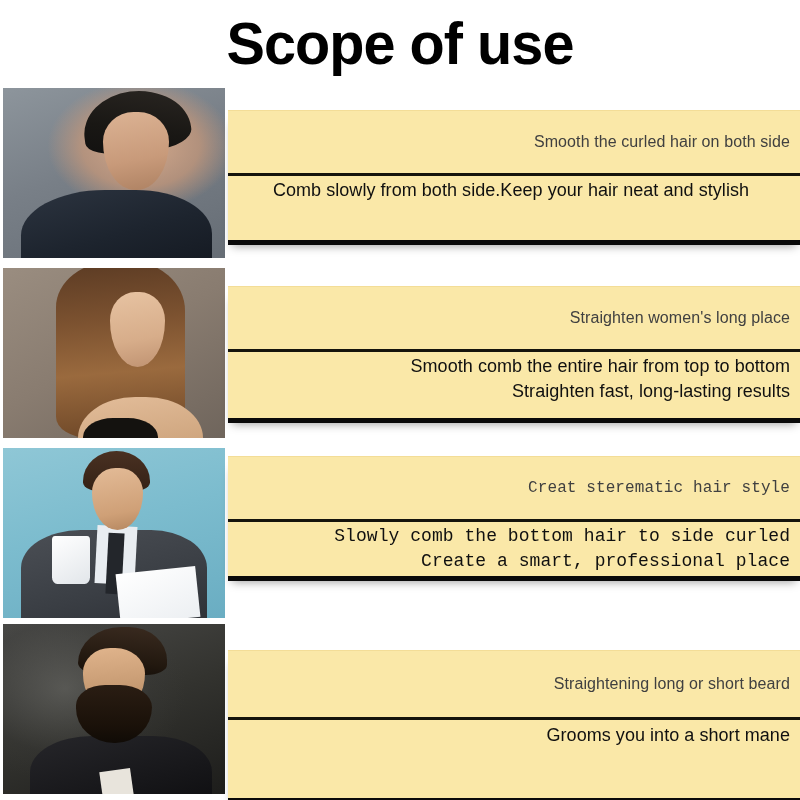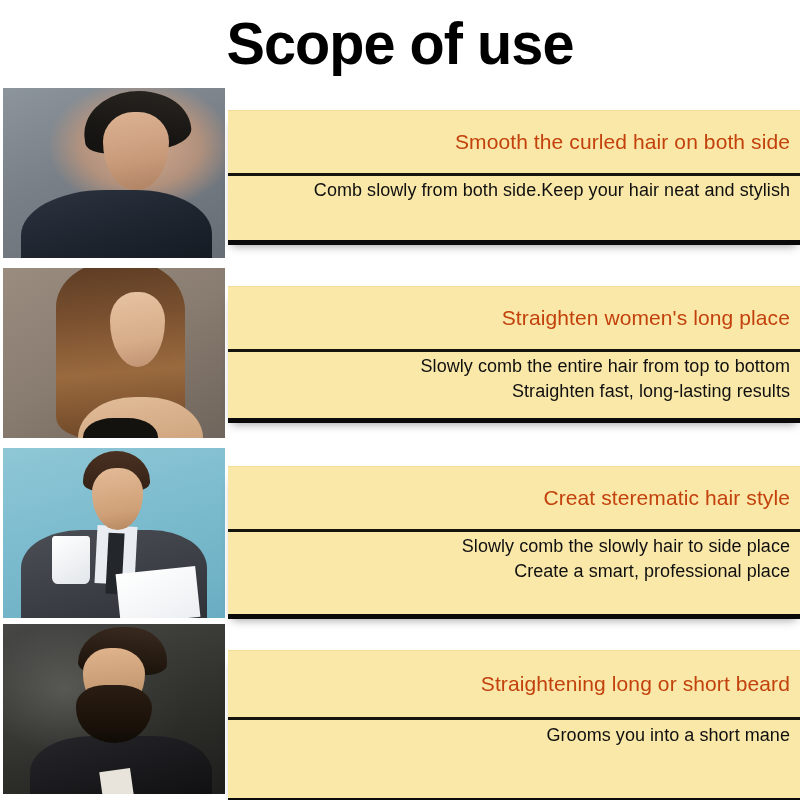--- a/index.html
+++ b/index.html
@@ -230,23 +230,23 @@
     box-shadow: 0 5px 0 0 #0a0a0a, 0 10px 9px -4px rgba(0,0,0,0.38);
   }
   .panel-heading {
     position: absolute;
     left: 0; right: 10px;
     top: 0;
     height: 62px;
     display: flex;
     align-items: center;
     justify-content: flex-end;
-    font-size: 21px;
+    font-size: 16px;
     font-weight: 400;
-    color: #c2410c;
+    color: #404040;
     white-space: nowrap;
     letter-spacing: 0.1px;
   }
   .panel-divider {
     position: absolute;
     left: 0;
     top: 62px;
     width: 100%;
     height: 3px;
     background: #15140c;
@@ -260,24 +260,24 @@
     font-weight: 400;
     color: #101010;
     line-height: 25px;
     letter-spacing: 0.05px;
   }
   .panel-body .line { white-space: nowrap; }
 
   
   .row-1 .panel { top: 22px;  height: 130px; }
   .row-2 .panel { top: 18px;  height: 132px; }
-  .row-3 .panel { top: 18px;  height: 148px; }
+  .row-3 .panel { top: 8px;  height: 120px; font-family: Liberation Mono, monospace; }
   .row-4 .panel { top: 26px;  height: 148px; }
 
-  .row-1 .panel-body { text-align: right; padding-left: 4px; }
+  .row-1 .panel-body { text-align: center; padding-left: 4px; }
   .row-4 .panel-heading { height: 66px; }
   .row-4 .panel-divider { top: 66px; }
   .row-4 .panel-body { top: 72px; }
 </style>
 </head>
 <body>
 
 <div class="page-title">Scope of use</div>
 
 <div class="row row-1">
@@ -303,21 +303,21 @@
       <div class="hair"></div>
       <div class="torso"></div>
       <div class="dress"></div>
       <div class="face"></div>
     </div>
   </div>
   <div class="panel">
     <div class="panel-heading">Straighten women's long place</div>
     <div class="panel-divider"></div>
     <div class="panel-body">
-      <div class="line">Slowly comb the entire hair from top to bottom</div>
+      <div class="line">Smooth comb the entire hair from top to bottom</div>
       <div class="line">Straighten fast, long-lasting results</div>
     </div>
   </div>
 </div>
 
 <div class="row row-3">
   <div class="photo ph3">
     <div class="photo-inner">
       <div class="torso"></div>
       <div class="shirt"></div>
@@ -325,21 +325,21 @@
       <div class="hair"></div>
       <div class="face"></div>
       <div class="mug"></div>
       <div class="paper"></div>
     </div>
   </div>
   <div class="panel">
     <div class="panel-heading">Creat sterematic hair style</div>
     <div class="panel-divider"></div>
     <div class="panel-body">
-      <div class="line">Slowly comb the slowly hair to side place</div>
+      <div class="line">Slowly comb the bottom hair to side curled</div>
       <div class="line">Create a smart, professional place</div>
     </div>
   </div>
 </div>
 
 <div class="row row-4">
   <div class="photo ph4">
     <div class="photo-inner">
       <div class="torso"></div>
       <div class="collar"></div>

